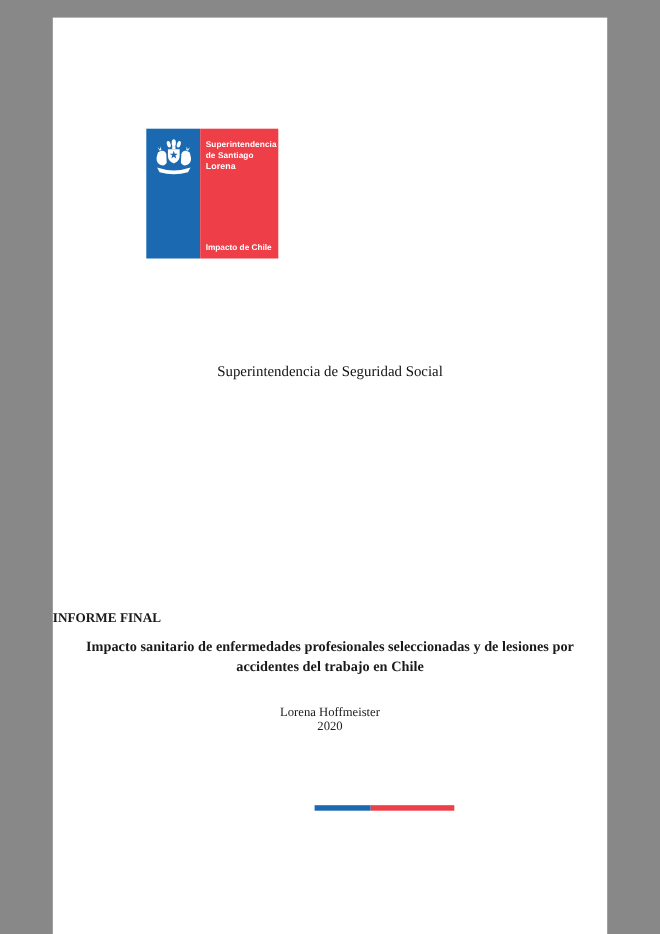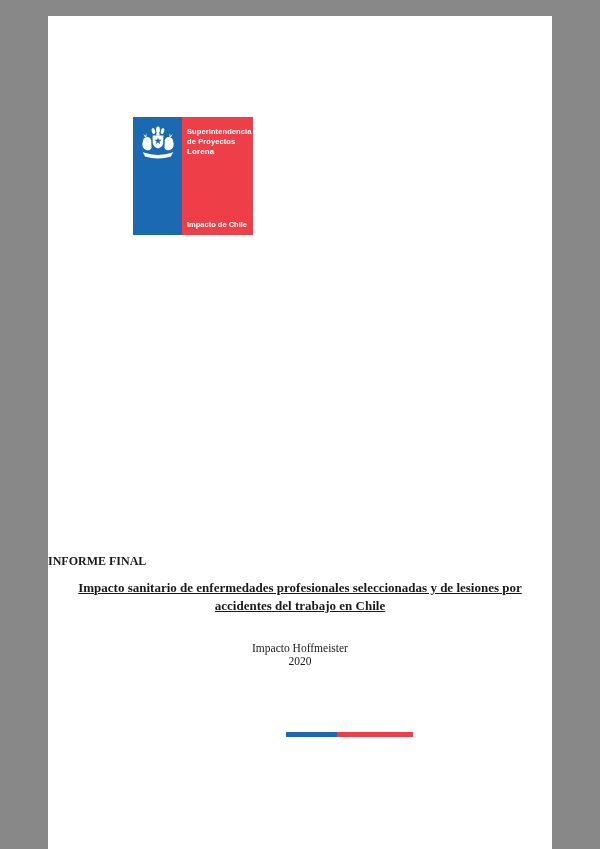--- a/index.html
+++ b/index.html
@@ -62,21 +62,20 @@
   }
 
   .report-label{
     position:absolute;top:538px;left:0;right:0;
     text-align:left;
     font-size:12px;font-weight:700;
   }
   .report-title{
     position:absolute;top:563px;left:0;right:0;
     text-align:center;
-    text-decoration:underline;
   }
   .report-title .inner{
     margin:0 auto;max-width:460px;
     font-size:13px;font-weight:700;line-height:18px;
   }
 
   .author-block{
     position:absolute;top:626px;left:0;right:0;
     text-align:center;
     font-size:11.5px;line-height:12.5px;
@@ -112,39 +111,40 @@
             <path d="M84 30 l5 -9 -6 6 -2 -8 -1 9 z"></path>
             <path d="M10 70 q40 14 80 0 l-6 11 q-34 10 -68 0 z"></path>
           </g>
           <polygon fill="#1b6ab1" points="50,30 52.4,37 59.5,37 53.8,41.4 56,48.5 50,44.2 44,48.5 46.2,41.4 40.5,37 47.6,37"></polygon>
         </svg>
       </span>
     </div>
     <div class="logo-red">
       <div class="logo-org">
         <div>Superintendencia</div>
-        <div>de Proyectos</div>
+        <div>de Santiago</div>
         <div class="bold-line">Lorena</div>
       </div>
       <div class="logo-footer">Impacto de Chile</div>
     </div>
   </div>
 
   <div class="title-block">
     <div class="subtitle">
+      <div>Superintendencia de Seguridad Social</div>
     </div>
   </div>
 
   <div class="report-label">INFORME FINAL</div>
   <div class="report-title">
     <div class="inner">Impacto sanitario de enfermedades profesionales seleccionadas y de lesiones por accidentes del trabajo en Chile</div>
   </div>
 
   <div class="author-block">
-    <div>Impacto Hoffmeister</div>
+    <div>Lorena Hoffmeister</div>
     <div>2020</div>
   </div>
 
   <div class="footer-bar">
     <div class="bar-blue"></div>
     <div class="bar-red"></div>
   </div>
 
 </div>
 

